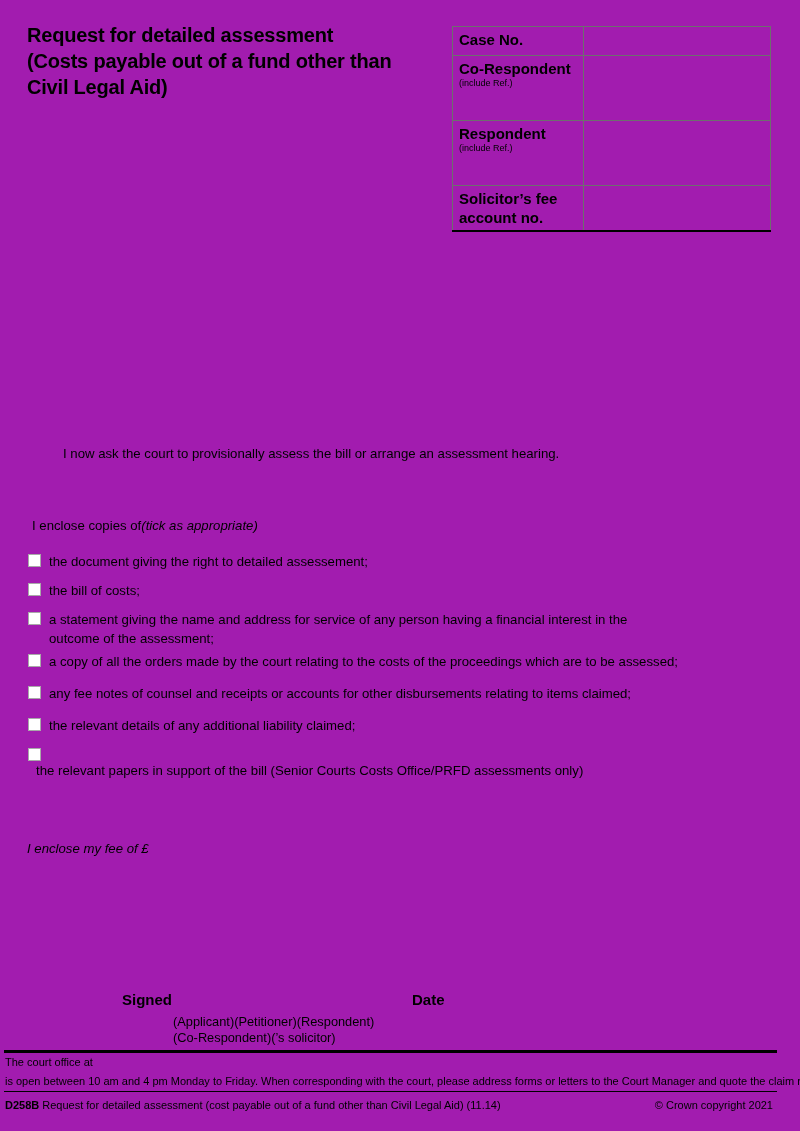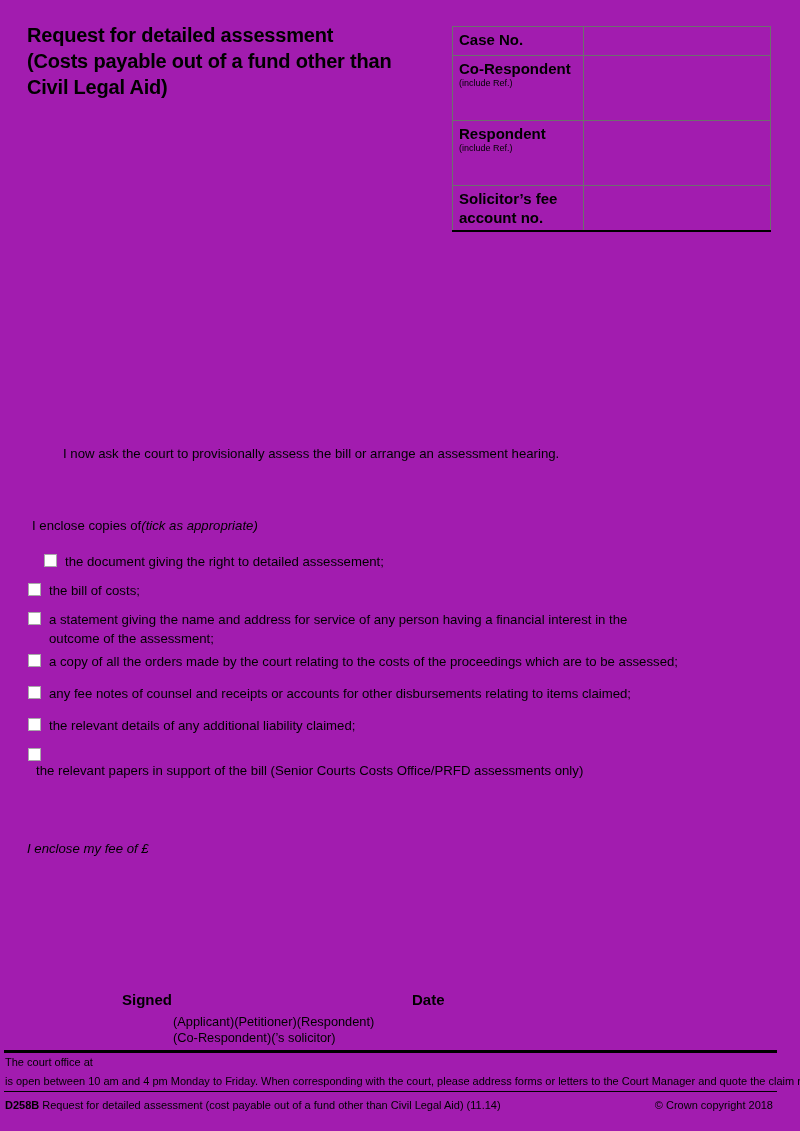--- a/index.html
+++ b/index.html
@@ -36,21 +36,21 @@
   .bodytext { font-size:13.2px; line-height:19px; }
   .request-line { position:absolute; left:28px; top:444px;margin-left:35px; }
   .enclose-line { position:absolute; left:32px; top:516px; }
   .italic { font-style:italic; }
   .check-item { position:absolute; left:28px; display:flex; align-items:flex-start; }
   .checkbox {
     flex:0 0 auto; width:13px; height:13px; margin-top:2px;
     border:1px solid #a9a9a9; background:#fff; display:inline-block;
   }
   .check-text { margin-left:8px; font-size:13.2px; line-height:19px; white-space:pre-line; }
-  .ci-1 { top:552px;margin-left:16px; } .ci-2 { top:581px; } .ci-3 { top:610px; }
+  .ci-1 { top:552px; } .ci-2 { top:581px; } .ci-3 { top:610px; }
   .ci-4 { top:652px; } .ci-5 { top:684px; } .ci-6 { top:716px; } .ci-7 { top:746px;flex-direction:column; }
   .fee-line { position:absolute; left:27px; top:839px;font-style:italic; }
   .fee-field { display:inline-block; width:140px; height:16px; vertical-align:middle; }
   
   .sig-label { position:absolute; font-size:15px; font-weight:700; line-height:19px; }
   .signed-label { left:122px; top:990px; }
   .date-label  { left:412px; top:990px; }
   .signed-field { position:absolute; left:180px; top:986px; width:215px; height:24px; }
   .date-field   { position:absolute; left:455px; top:986px; width:180px; height:24px; }
   .capacity-note {
@@ -157,15 +157,15 @@
   <div class="rule rule-thick"></div>
 
   <div class="footer-text court-office"><span>The court office at</span><span class="court-office-field"></span></div>
 
   <div class="footer-text opening-note">is open between 10 am and 4 pm Monday to Friday. When corresponding with the court, please address forms or letters to the Court Manager and quote the claim number.</div>
 
   <div class="rule rule-thin"></div>
 
   <div class="footer-text form-id"><span class="bold">D258B</span><span class="rest">Request for detailed assessment (cost payable out of a fund other than Civil Legal Aid) (11.14)</span></div>
 
-  <div class="footer-text copyright">© Crown copyright 2018</div>
+  <div class="footer-text copyright">© Crown copyright 2021</div>
 
 </div>
 
 </body></html>

